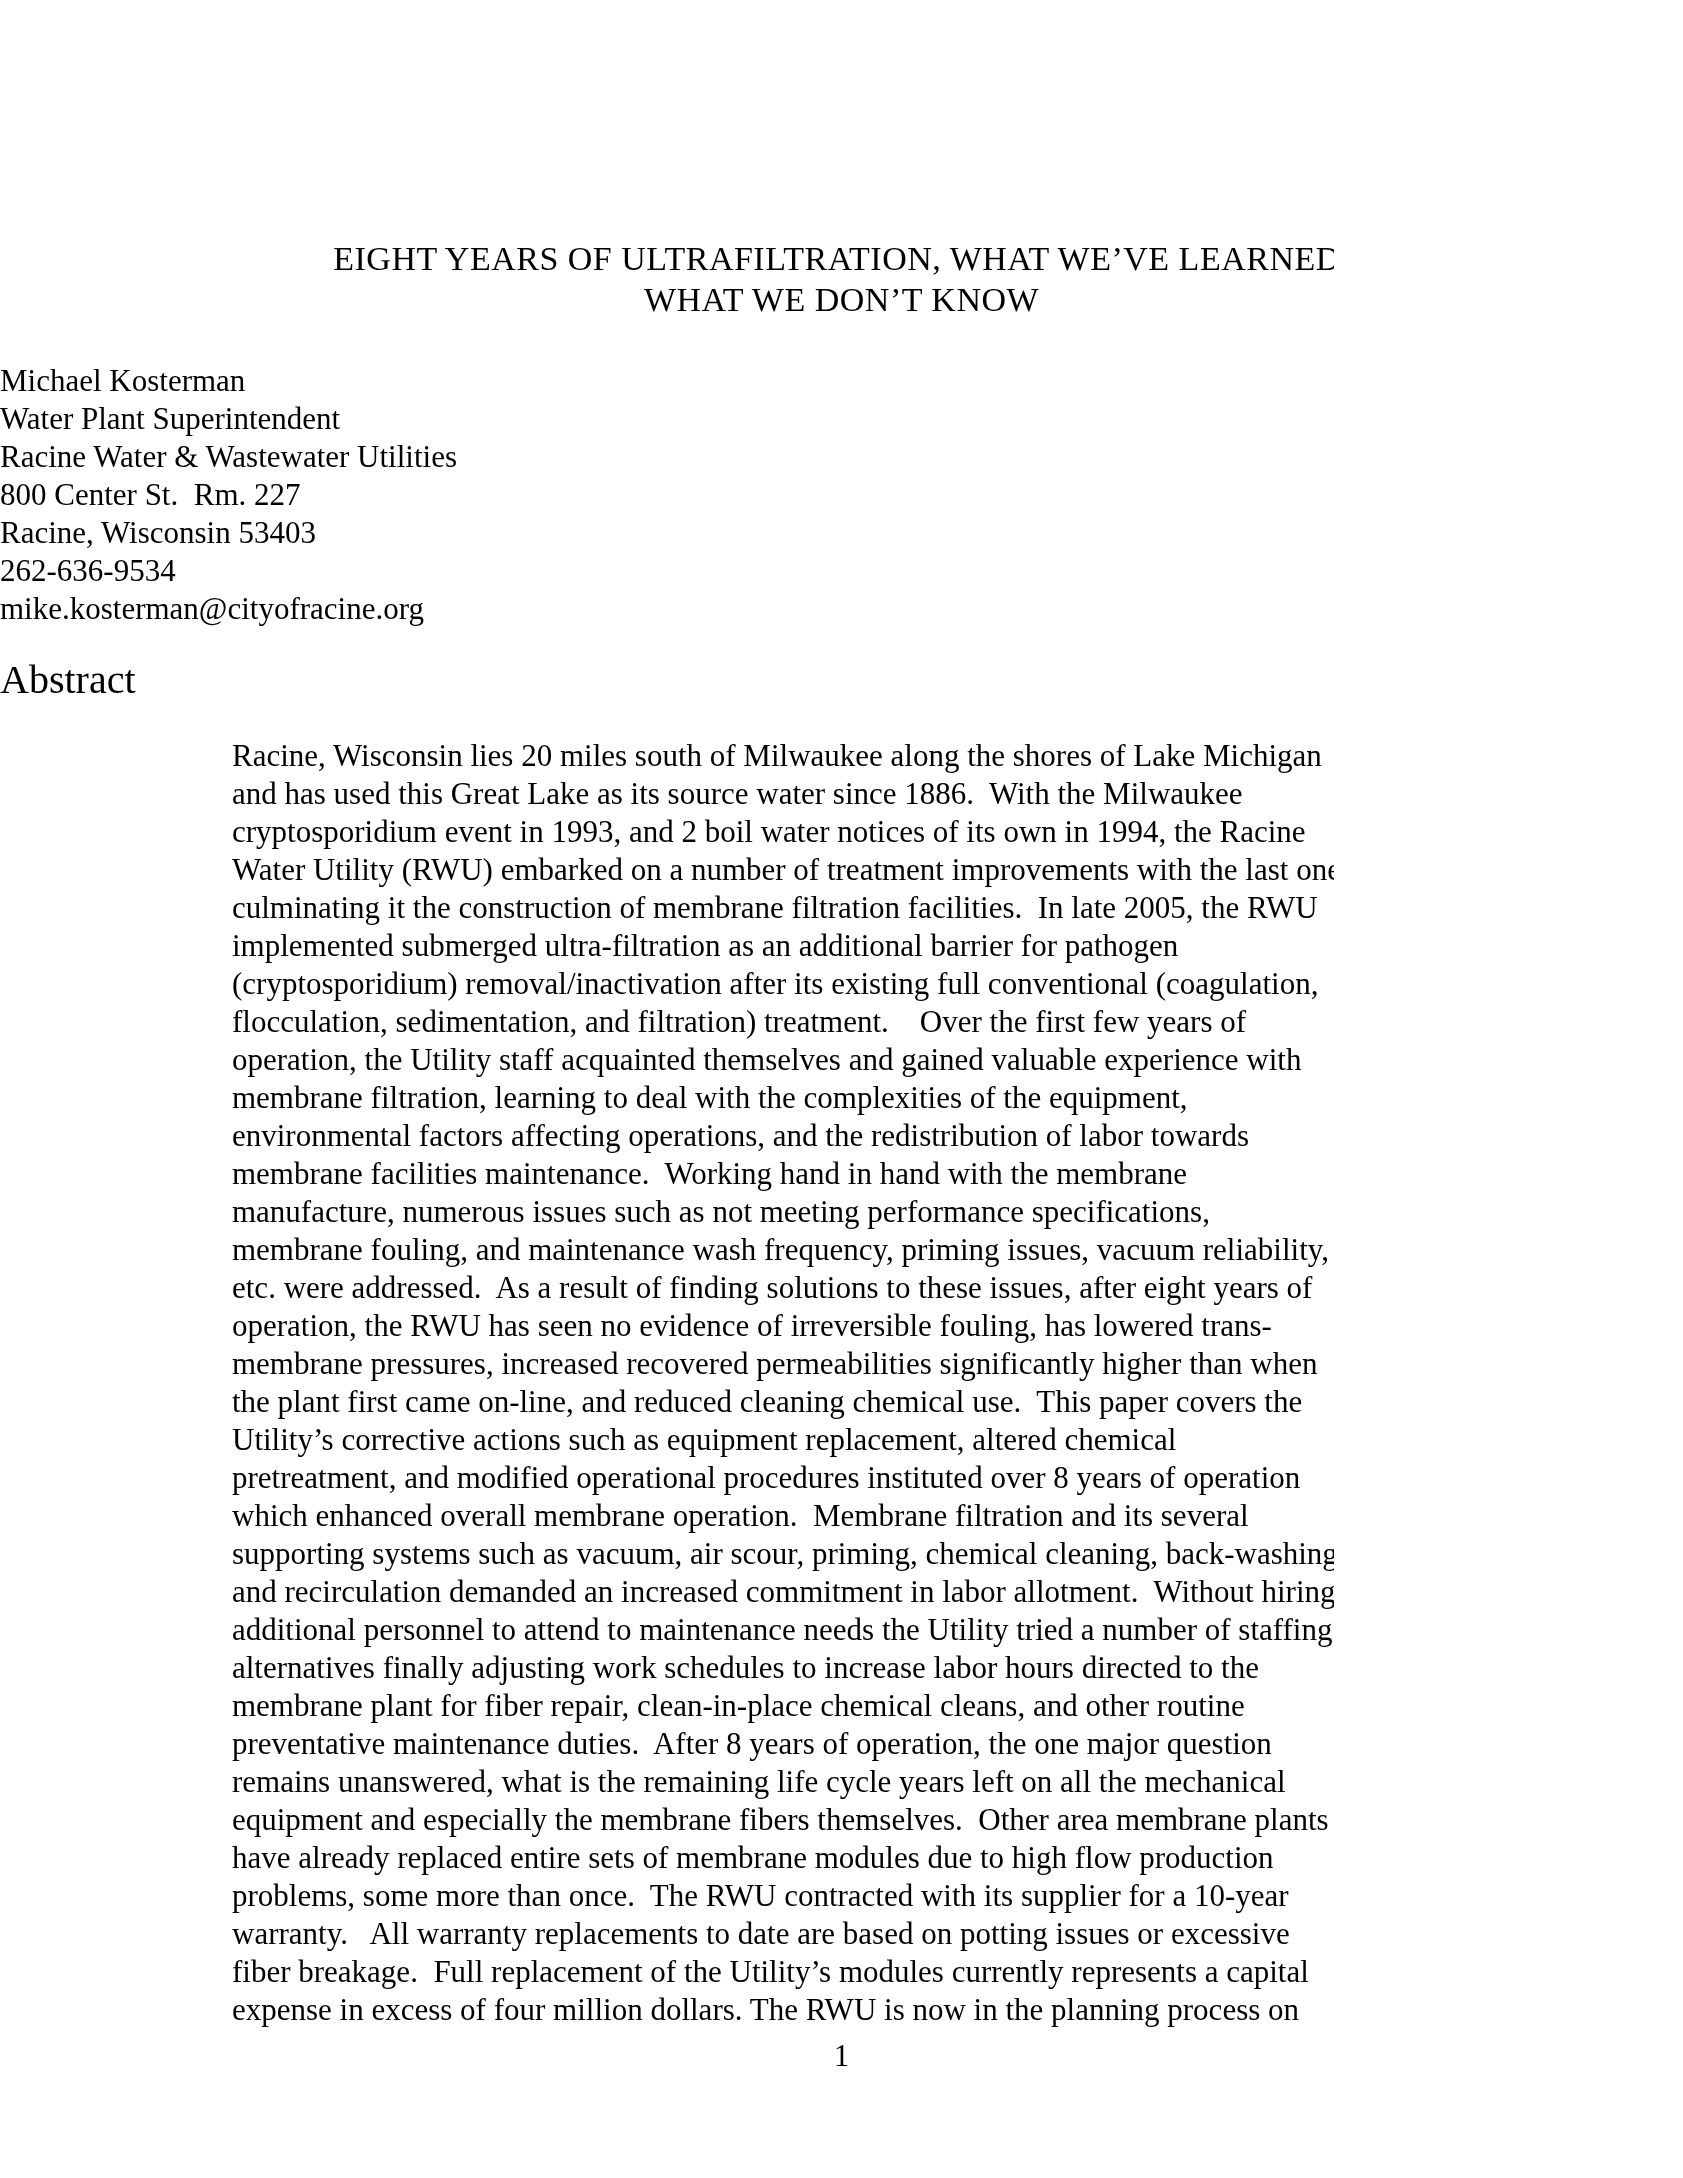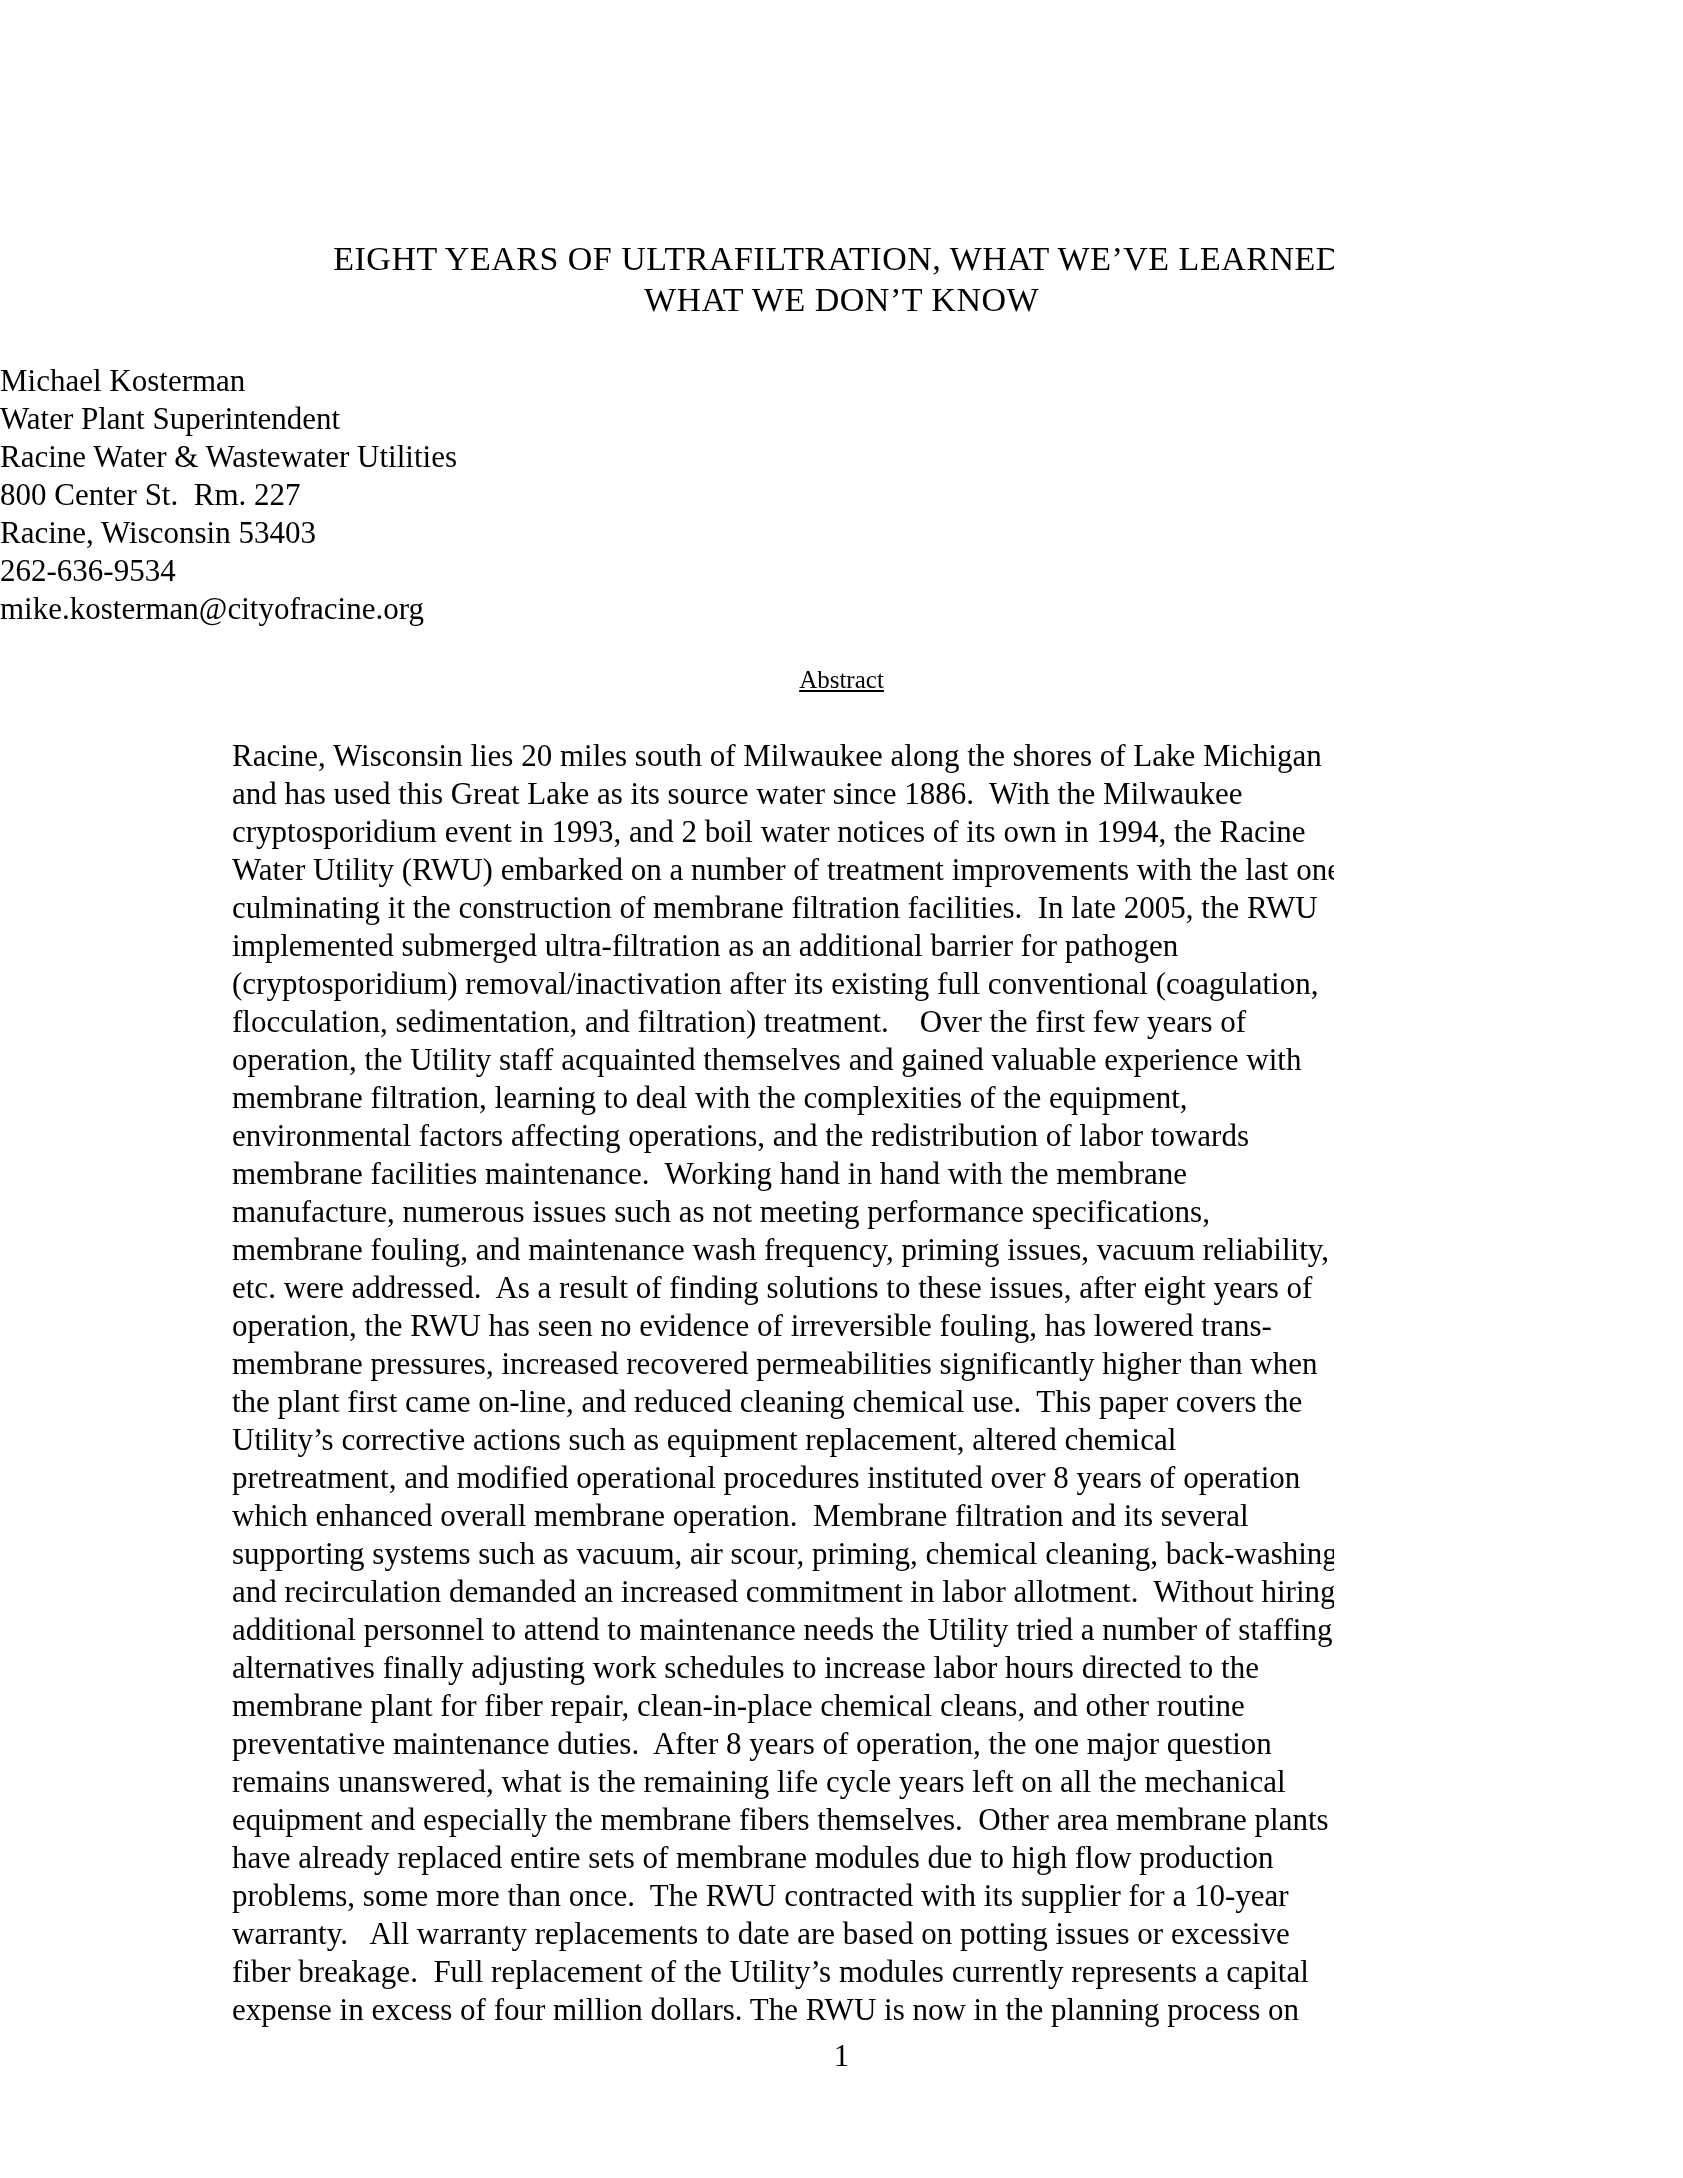--- a/index.html
+++ b/index.html
@@ -35,24 +35,23 @@
     text-align: left;
     font-size: 31px;
     line-height: 38px;
     white-space: pre;
   }
   .abstract-heading {
     position: absolute;
     top: 661px;
     left: 0;
     width: 1683px;
-    text-align: center;
-    font-size: 25px;
+    text-align: left;
+    font-size: 40px;
     line-height: 38px;
-    text-decoration: underline;
   }
   .abstract-body {
     position: absolute;
     top: 737px;
     left: 232px;
     width: 1287px;
     font-size: 31px;
     line-height: 38px;
     white-space: pre;
     text-align: left;

